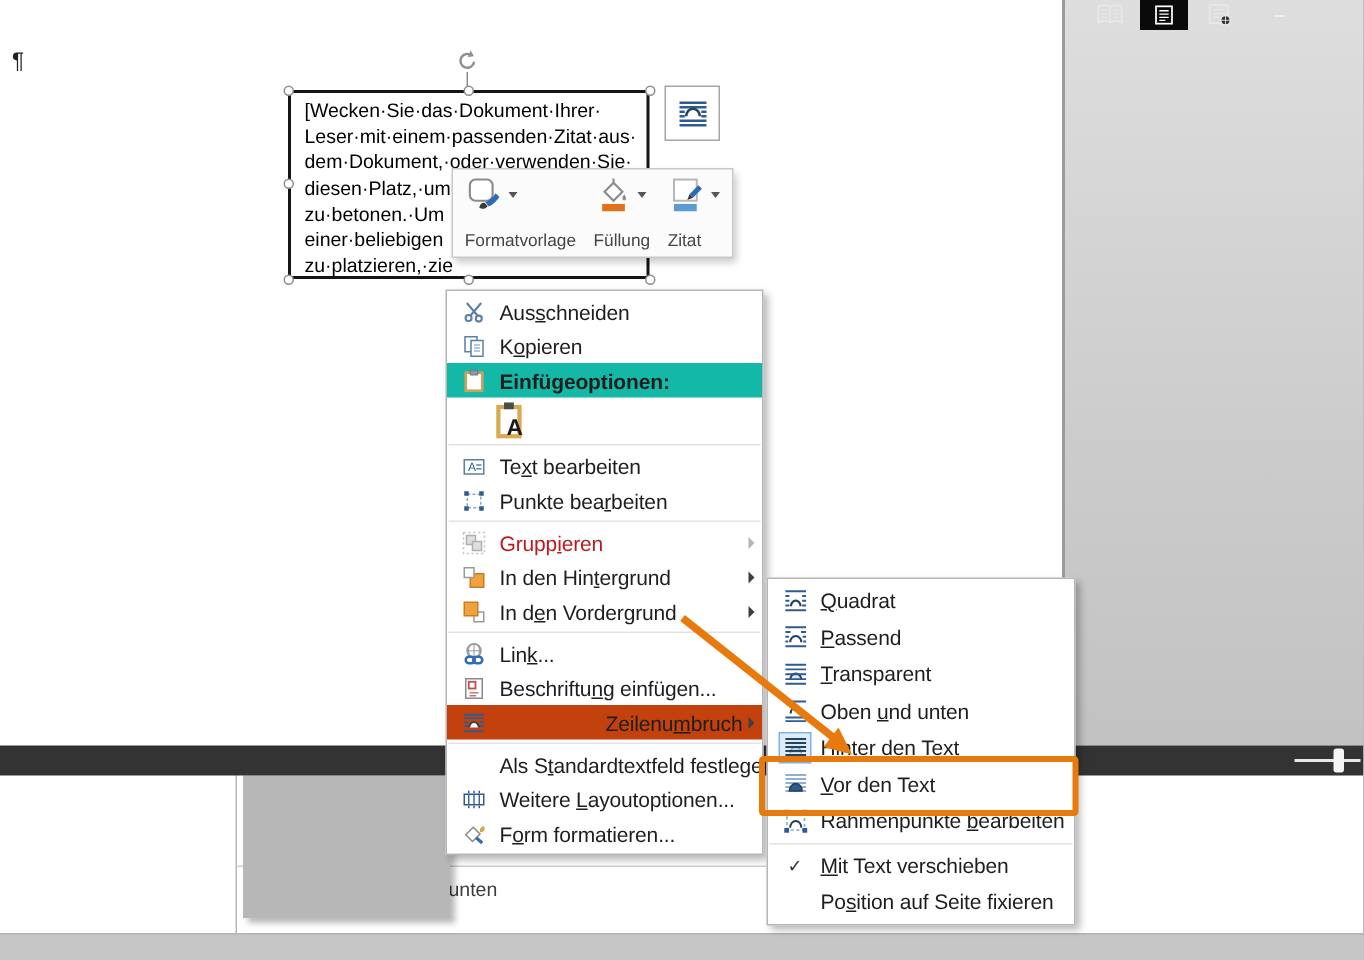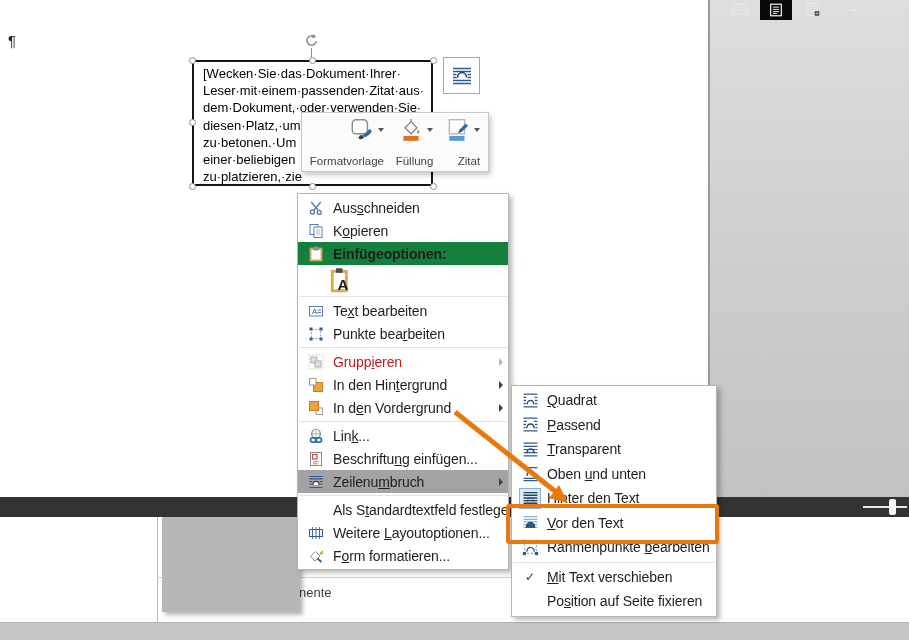--- a/index.html
+++ b/index.html
@@ -33,38 +33,38 @@
           border-radius:50%;z-index:7;box-sizing:border-box;}
   .rot-stem{position:absolute;left:311px;top:48px;width:1px;height:11px;background:#8d8d8d;z-index:6;}
   .rot-handle{position:absolute;left:304px;top:33px;z-index:7;}
   
   .layout-btn{position:absolute;left:443px;top:57px;width:35px;height:35px;background:#fff;
               border:1px solid #a6a6a6;display:flex;align-items:center;justify-content:center;z-index:15;}
   
   .minibar{position:absolute;left:301px;top:112px;width:188px;height:60px;background:#fbfbfb;
            border:1px solid #c8c8c8;box-shadow:2px 3px 5px rgba(0,0,0,.22);z-index:20;
            display:flex;align-items:stretch;justify-content:space-around;padding:2px 2px;box-sizing:border-box;}
-  .mb-btn{display:flex;flex-direction:column;align-items:flex-end;justify-content:space-between;padding:2px 3px;}
+  .mb-btn{display:flex;flex-direction:column;align-items:flex-start;justify-content:space-between;padding:2px 3px;}
   .mb-iconrow{display:flex;align-items:center;}
   .mb-label{font-size:11.5px;color:#444;white-space:nowrap;margin-top:1px;}
   .dd{width:0;height:0;border-top:4px solid #555;border-left:3.5px solid transparent;
       border-right:3.5px solid transparent;margin-left:3px;}
   
   .menu{position:absolute;background:#fff;border:1px solid #b5b5b5;box-shadow:3px 3px 5px rgba(0,0,0,.28);
         padding:2px 0;box-sizing:border-box;}
   .main-menu{left:297px;top:193px;width:212px;z-index:40;}
   .sub-menu{left:511px;top:385px;width:206px;z-index:50;}
   .mrow{height:23px;display:flex;align-items:center;padding:0 5px 0 8px;}
   .sub-menu .mrow{height:24.5px;}
   .mi{width:20px;height:19px;margin-right:7px;display:flex;align-items:center;justify-content:center;flex:none;}
   .mlabel{flex:1;white-space:nowrap;font-size:14px;color:#1e1e1e;letter-spacing:-0.1px;}
   .mlabel u{text-decoration:underline;}
   .bold .mlabel{font-weight:bold;}
-  .hdr{background:#15803d;}
-  .hl{background:#a3a3a3;}
+  .hdr{background:#14b8a6;}
+  .hl{background:#c2410c;text-align:right;}
   .disabled .mlabel{color:#b91c1c;}
   .marrow{width:0;height:0;border-left:4px solid #3f3f3f;border-top:4px solid transparent;
           border-bottom:4px solid transparent;margin-left:4px;flex:none;}
   .disabled .marrow{border-left-color:#b5b5b5;}
   .msep{height:1px;background:#e2e2e2;margin:2px 1px;}
   .paste-row{height:29px;padding-left:31px;align-items:center;}
   .paste-opt{width:26px;height:27px;display:flex;align-items:center;justify-content:center;}
   .check{width:20px;margin-right:7px;font-size:12px;color:#333;text-align:center;flex:none;}
   .sel-icon{outline:1px solid #7fb2e0;background:#dcebf8;}
   
@@ -76,21 +76,21 @@
 <body>
 
 <div class="canvas">
 
   <div class="desk-right"></div>
   <div class="page-edge"></div>
   <div class="pilcrow">¶</div>
 
   <div class="below-vline"></div>
   <div class="below-hline"></div>
-  <div class="partial-text">nente</div>
+  <div class="partial-text">unten</div>
   <div class="gray-box"></div>
   <div class="bottom-strip"></div>
 
   <div class="statusbar"></div>
   <div class="sb-btn" style="left:727px;width:26px;z-index:9;">
     <svg width="20" height="16" viewBox="0 0 20 16">
       <path d="M10 2.5 C8 1.3 4.8 1.3 2.2 2.3 v10.5 c2.6-1 5.8-1 7.8 .2 2-1.2 5.2-1.2 7.8-.2 V2.3 C15.2 1.3 12 1.3 10 2.5z" fill="none" stroke="#e8e8e8" stroke-width="1.2"></path>
       <path d="M10 2.5 v10.5" stroke="#e8e8e8" stroke-width="1"></path>
       <path d="M4 5h4.2 M4 7.2h4.2 M4 9.4h4.2 M11.8 5H16 M11.8 7.2H16 M11.8 9.4H16" stroke="#e8e8e8" stroke-width="0.8"></path>
     </svg>

